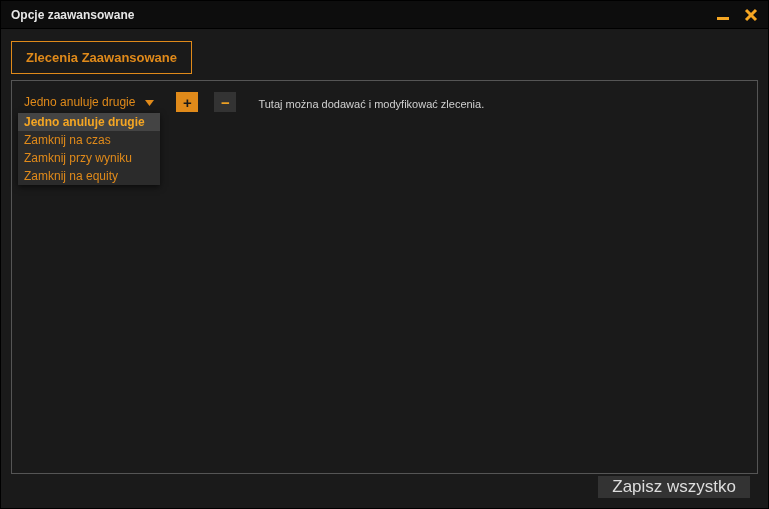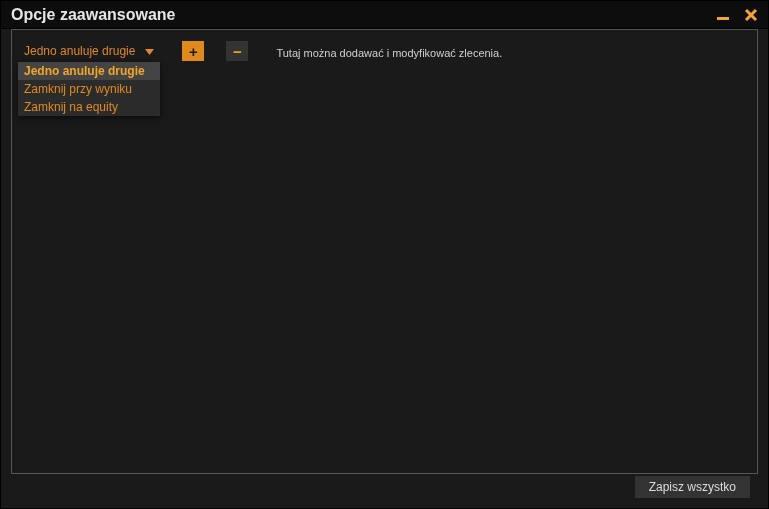--- a/index.html
+++ b/index.html
@@ -25,21 +25,21 @@
     background: #0d0d0d;
     border-bottom: 1px solid #000;
     display: flex;
     align-items: center;
     padding: 0 8px 0 10px;
   }
   .titlebar-title {
     flex: 1;
     color: #e6e6e6;
     font-weight: bold;
-    font-size: 16px;
+    font-size: 12px;
   }
   .titlebar-actions {
     display: flex;
     align-items: center;
     gap: 10px;
   }
   .min-icon, .close-icon {
     color: #f5a623;
     font-weight: bold;
     cursor: pointer;
@@ -72,21 +72,21 @@
   .content {
     flex: 1;
     border: 1px solid #555;
     background: #1a1a1a;
     position: relative;
     padding: 10px;
   }
   .toolbar-row {
     display: flex;
     align-items: center;
-    gap: 22px;
+    gap: 16px;
   }
   .dropdown-wrap {
     position: relative;
   }
   .dropdown-btn {
     background: #1a1a1a;
     border: none;
     color: #e08a1a;
     font-size: 12px;
     padding: 4px 6px 4px 2px;
@@ -149,21 +149,21 @@
     background: #1a1a1a;
     display: flex;
     justify-content: flex-end;
     align-items: stretch;
     padding: 0;
   }
   .save-btn {
     background: #333;
     border: none;
     color: #ddd;
-    font-size: 12px;
+    font-size: 17px;
     padding: 0 14px;
     cursor: pointer;
     height: 22px;
     margin: 2px 8px 2px 0;
   }
 </style>
 </head>
 <body>
 
 <div class="window">
@@ -178,36 +178,40 @@
       </div>
       <div class="close-icon">
         <svg width="14" height="14" viewBox="0 0 14 14">
             <line x1="2" y1="2" x2="12" y2="12" stroke="#f5a623" stroke-width="3"></line>
             <line x1="12" y1="2" x2="2" y2="12" stroke="#f5a623" stroke-width="3"></line>
           </svg>
       </div>
     </div>
   </div>
 
+  <div class="tabbar">
+    <div class="tab">Zlecenia Zaawansowane</div>
+  </div>
 
   <div class="content-outer">
     <div class="content">
       <div class="toolbar-row">
 
         <div class="dropdown-wrap">
           <div class="dropdown-btn">
             <span>Jedno anuluje drugie</span>
             <span class="caret">
               <svg width="9" height="6" viewBox="0 0 9 6">
                   <polygon points="0,0 9,0 4.5,6" fill="#e08a1a"></polygon>
                 </svg>
             </span>
           </div>
           <div class="dropdown-menu">
             <div class="dropdown-item selected">Jedno anuluje drugie</div>
+            <div class="dropdown-item">Zamknij na czas</div>
             <div class="dropdown-item">Zamknij przy wyniku</div>
             <div class="dropdown-item">Zamknij na equity</div>
           </div>
         </div>
 
         <button class="square-btn add-btn">+</button>
         <button class="square-btn">−</button>
 
         <div class="hint">Tutaj można dodawać i modyfikować zlecenia.</div>
       </div>

